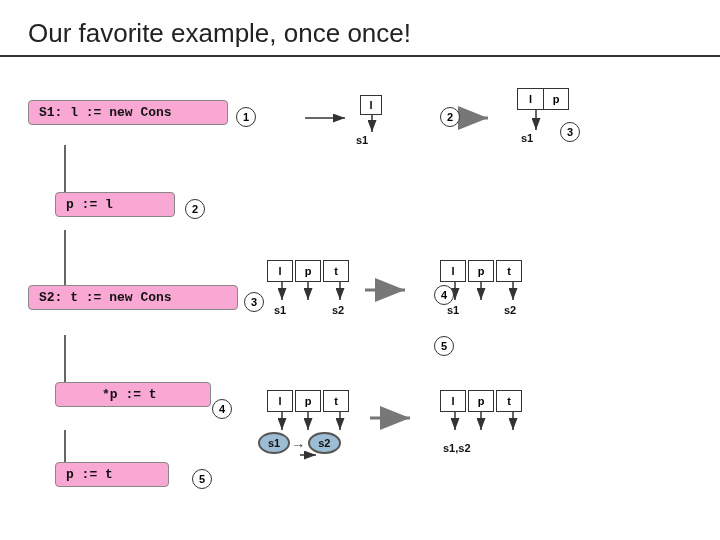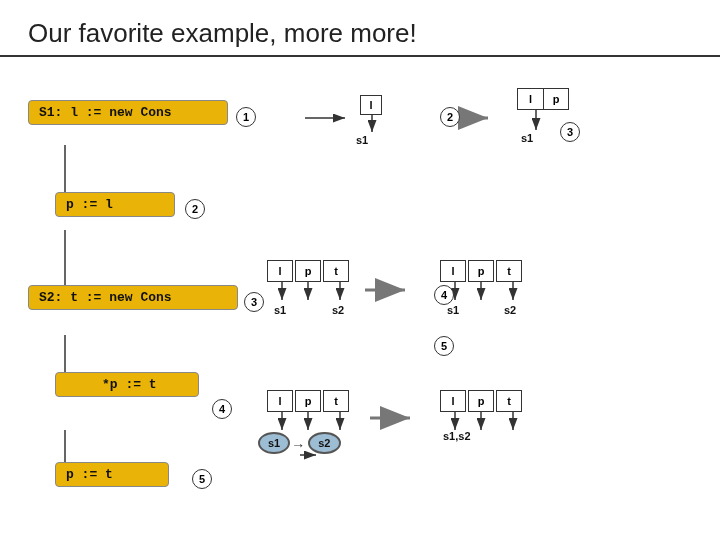--- a/index.html
+++ b/index.html
@@ -26,21 +26,21 @@
     }
     .title-text {
       font-size: 26px;
       font-weight: normal;
       color: #222;
     }
 
     
     .code-box {
       position: absolute;
-      background: #eab308;
+      background: #f9a8d4;
       border: 1.5px solid #888;
       border-radius: 4px;
       padding: 4px 10px;
       font-family: 'Courier New', monospace;
       font-size: 13px;
       font-weight: bold;
       color: #111;
       white-space: nowrap;
     }
 
@@ -131,21 +131,21 @@
       font-size: 11px;
       font-weight: bold;
     }
   </style>
 </head>
 <body>
 
 <div class="page">
 
   <div class="title-section">
-    <span class="title-text">Our favorite example, more more!</span>
+    <span class="title-text">Our favorite example, once once!</span>
   </div>
 
   <svg class="arrow-svg" style="position:absolute;top:0;left:0;width:720px;height:540px;">
     <defs>
       <marker id="arrowhead" markerWidth="8" markerHeight="6" refX="8" refY="3" orient="auto">
         <polygon points="0 0, 8 3, 0 6" fill="#333"></polygon>
       </marker>
       <marker id="arrowhead-white" markerWidth="8" markerHeight="6" refX="8" refY="3" orient="auto">
         <polygon points="0 0, 8 3, 0 6" fill="#fff" stroke="#333" stroke-width="0.5"></polygon>
       </marker>
@@ -258,21 +258,21 @@
       <div style="display:flex;flex-direction:column;align-items:center;">
         <div class="node-cell">t</div>
       </div>
     </div>
   </div>
   <div class="node-label" style="position:absolute;left:447px;top:302px;">s1</div>
   <div class="node-label" style="position:absolute;left:504px;top:302px;">s2</div>
 
   <div class="circle-num" style="left:434px;top:336px;">5</div>
 
-  <div class="code-box" style="left:55px;top:372px;width:144px;padding-left:46px;">
+  <div class="code-box" style="left:55px;top:382px;width:156px;padding-left:46px;">
     <span>*p := t</span>
   </div>
   <div class="circle-num" style="left:212px;top:399px;">4</div>
 
   <div style="position:absolute;left:267px;top:390px;">
     <div style="display:flex;gap:0;">
       <div style="display:flex;flex-direction:column;align-items:center;margin-right:2px;">
         <div class="node-cell">l</div>
       </div>
       <div style="display:flex;flex-direction:column;align-items:center;margin-right:2px;">
@@ -297,20 +297,20 @@
       </div>
       <div style="display:flex;flex-direction:column;align-items:center;margin-right:2px;">
         <div class="node-cell">p</div>
       </div>
       <div style="display:flex;flex-direction:column;align-items:center;">
         <div class="node-cell">t</div>
       </div>
     </div>
   </div>
 
-  <div class="node-label" style="position:absolute;left:443px;top:428px;">s1,s2</div>
+  <div class="node-label" style="position:absolute;left:443px;top:440px;">s1,s2</div>
 
   <div class="code-box" style="left:55px;top:462px;width:114px;">
     <span>p := t</span>
   </div>
   <div class="circle-num" style="left:192px;top:469px;">5</div>
 
 </div>
 
 </body></html>

